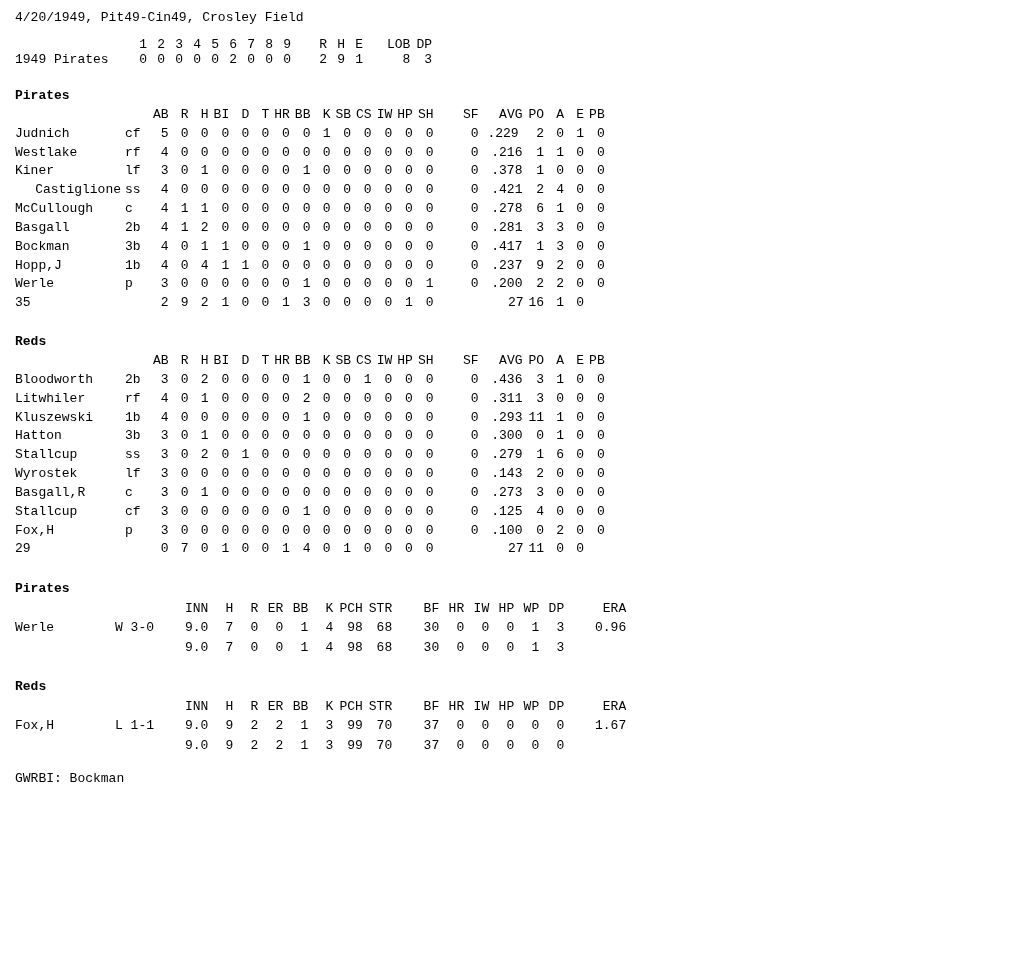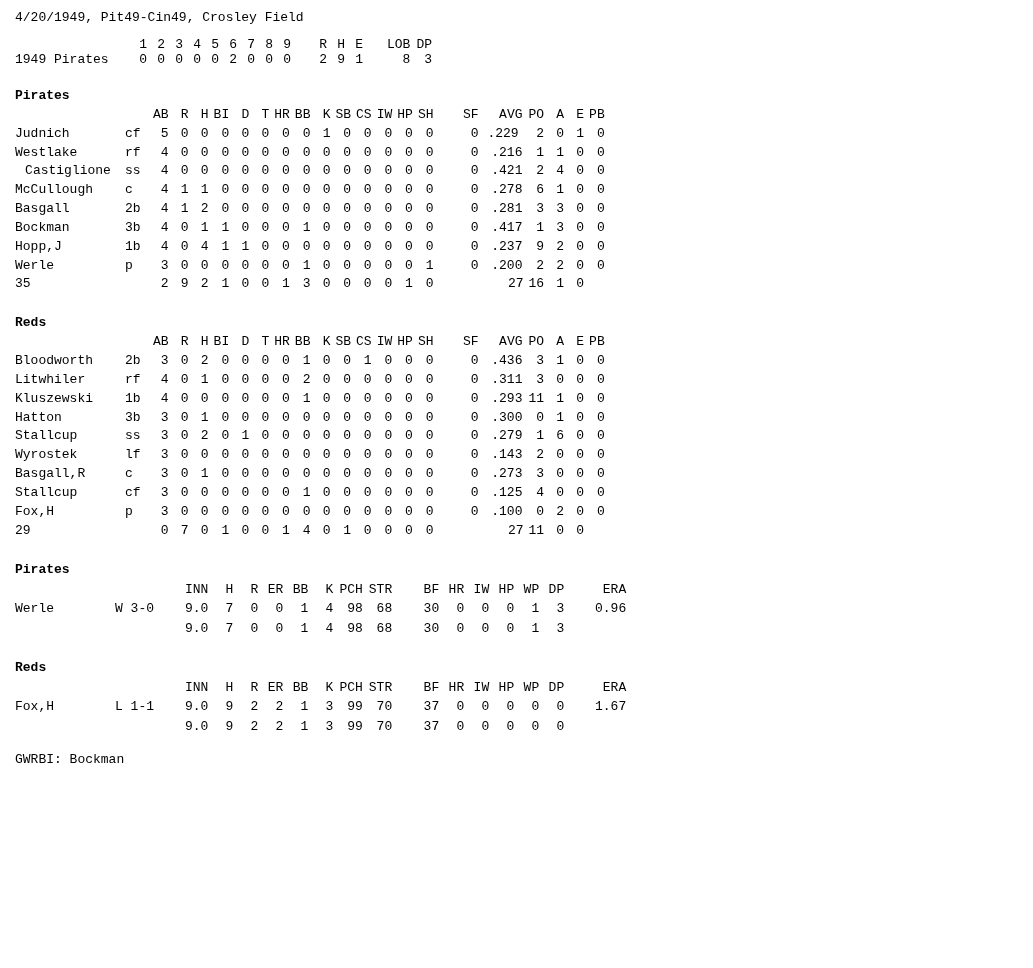--- a/index.html
+++ b/index.html
@@ -194,21 +194,45 @@
           <td style="text-align:right;min-width:20px">0</td>
           <td style="text-align:right;min-width:20px">0</td>
           <td style="text-align:right;min-width:20px">0</td>
           <td style="text-align:right;min-width:45px;padding-right:6px">.216</td>
           <td style="text-align:right;min-width:20px">1</td>
           <td style="text-align:right;min-width:20px">1</td>
           <td style="text-align:right;min-width:20px">0</td>
           <td style="text-align:right;min-width:20px">0</td>
         </tr>
         <tr>
-          <td class="name-col" style="text-align:center;min-width:110px">Castiglione</td>
+          <td class="name-col" style="text-align:left;min-width:110px">Kiner</td>
+          <td class="pos-col" style="text-align:left;min-width:28px">lf</td>
+          <td style="text-align:right;min-width:20px">3</td>
+          <td style="text-align:right;min-width:20px">0</td>
+          <td style="text-align:right;min-width:20px">1</td>
+          <td style="text-align:right;min-width:20px">0</td>
+          <td style="text-align:right;min-width:20px">0</td>
+          <td style="text-align:right;min-width:20px">0</td>
+          <td style="text-align:right;min-width:20px">0</td>
+          <td style="text-align:right;min-width:20px">1</td>
+          <td style="text-align:right;min-width:20px">0</td>
+          <td style="text-align:right;min-width:20px">0</td>
+          <td style="text-align:right;min-width:20px">0</td>
+          <td style="text-align:right;min-width:20px">0</td>
+          <td style="text-align:right;min-width:20px">0</td>
+          <td style="text-align:right;min-width:20px">0</td>
+          <td style="text-align:right;min-width:20px">0</td>
+          <td style="text-align:right;min-width:45px;padding-right:6px">.378</td>
+          <td style="text-align:right;min-width:20px">1</td>
+          <td style="text-align:right;min-width:20px">0</td>
+          <td style="text-align:right;min-width:20px">0</td>
+          <td style="text-align:right;min-width:20px">0</td>
+        </tr>
+        <tr>
+          <td class="name-col" style="text-align:right;min-width:110px">Castiglione</td>
           <td class="pos-col" style="text-align:left;min-width:28px">ss</td>
           <td style="text-align:right;min-width:20px">4</td>
           <td style="text-align:right;min-width:20px">0</td>
           <td style="text-align:right;min-width:20px">0</td>
           <td style="text-align:right;min-width:20px">0</td>
           <td style="text-align:right;min-width:20px">0</td>
           <td style="text-align:right;min-width:20px">0</td>
           <td style="text-align:right;min-width:20px">0</td>
           <td style="text-align:right;min-width:20px">0</td>
           <td style="text-align:right;min-width:20px">0</td>

